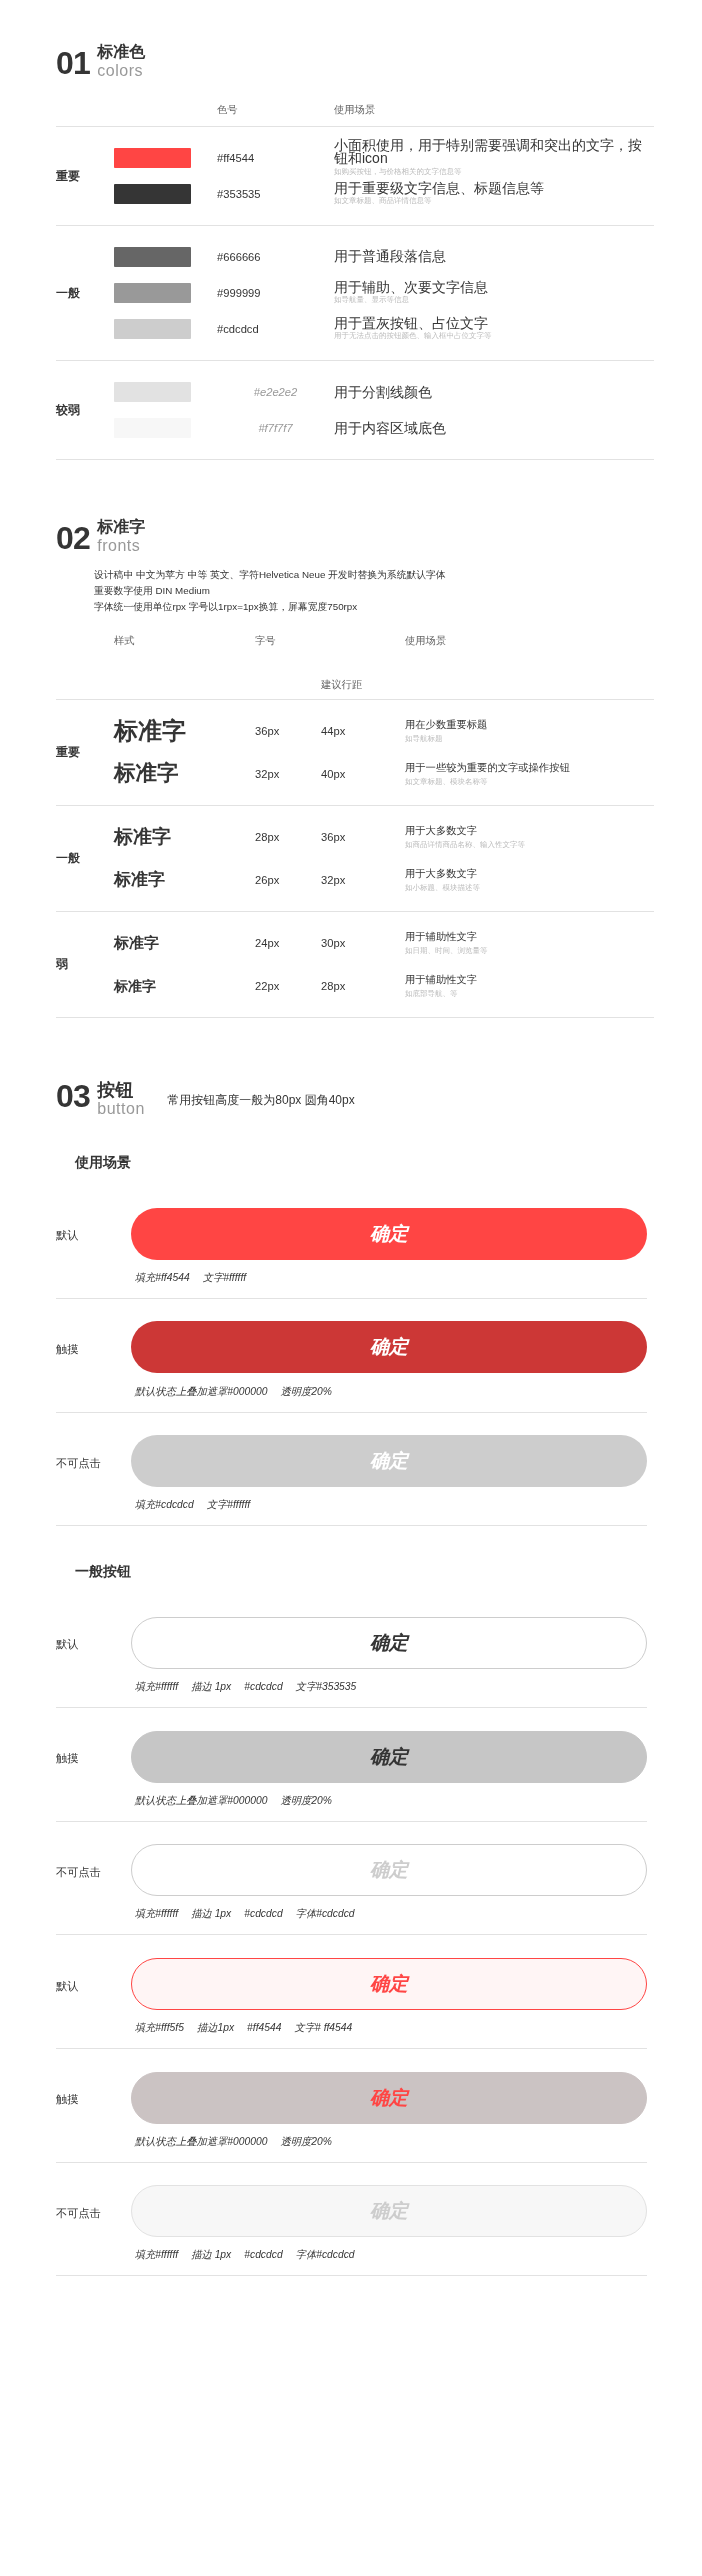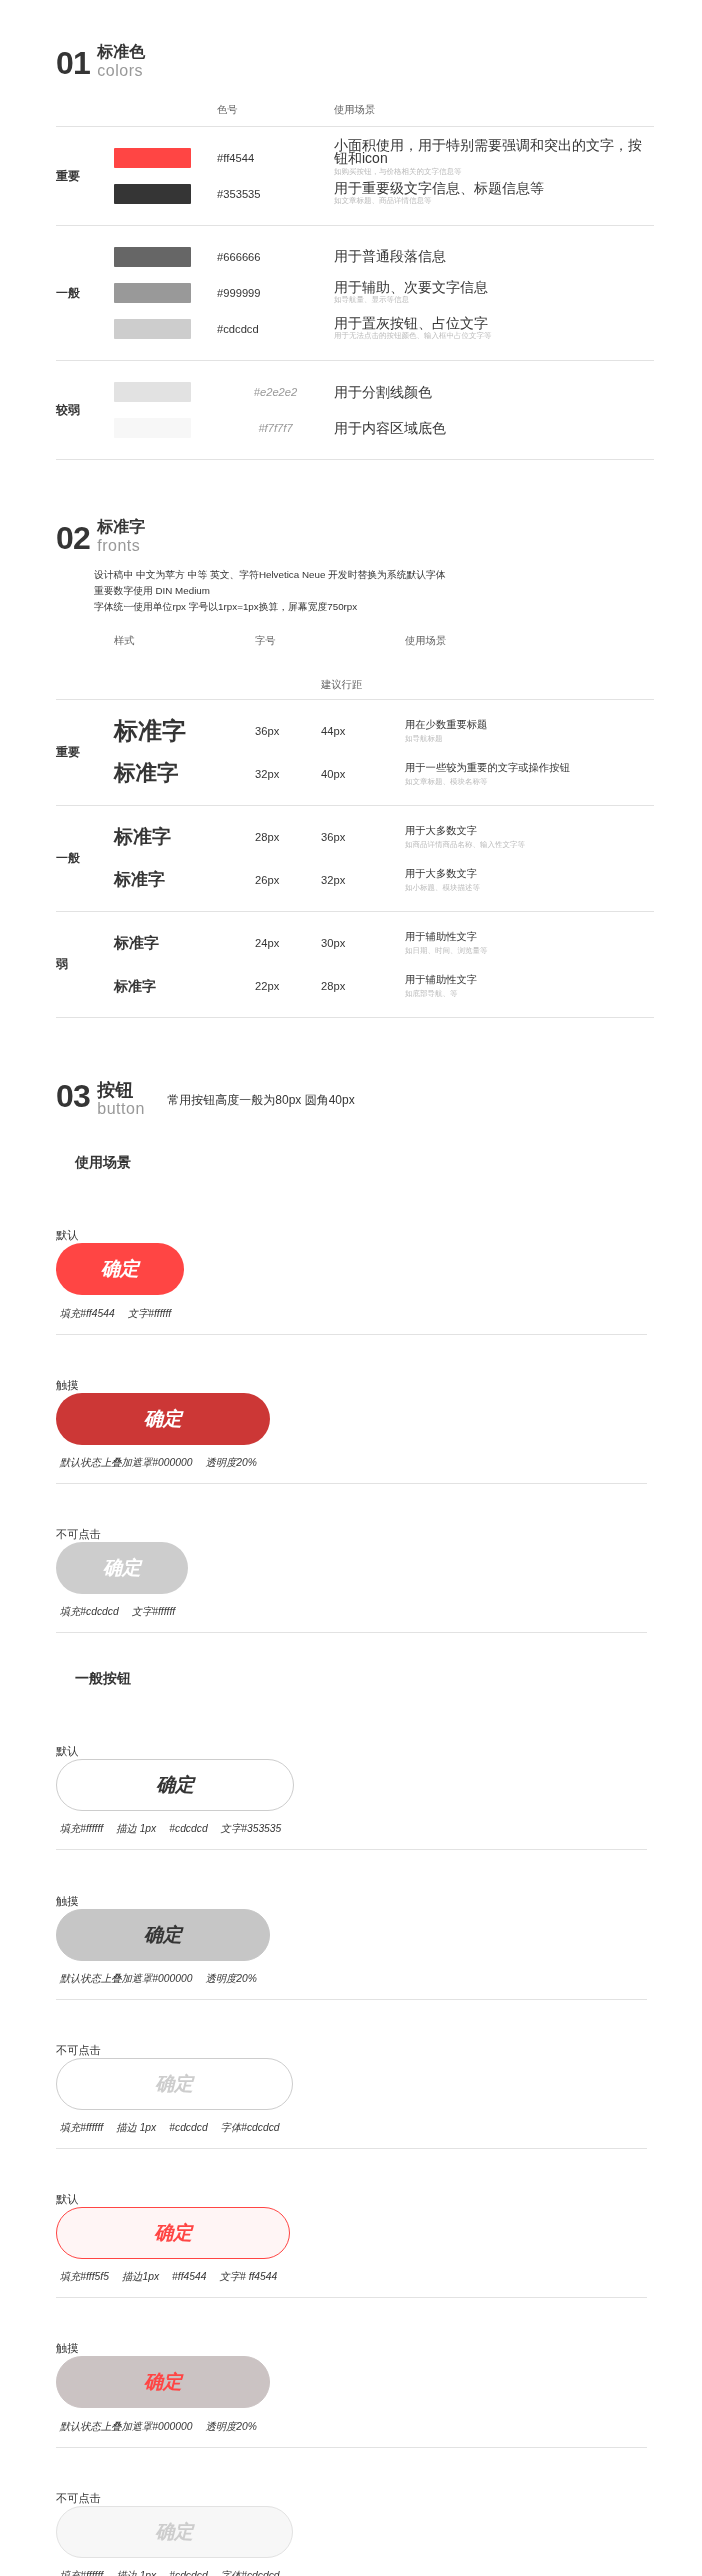--- a/index.html
+++ b/index.html
@@ -129,21 +129,20 @@
     font-size: 14px;
     font-weight: bold;
     color: #353535;
   }
   .btn-block { padding: 0 56px 0 56px; margin-top: 13px; }
   .btn-row {
     display: flex;
     align-items: flex-start;
     border-top: 0.9px solid #e2e2e2;
     padding: 22.5px 0 13px 0;
-    flex-direction: column;
   }
   .btn-row.no-line { border-top: none; }
   .btn-row:last-child { border-bottom: 0.9px solid #e2e2e2; }
   .btn-state {
     width: 75px;
     font-size: 11.2px;
     color: #353535;
     padding-top: 20.6px;
   }
   .btn-area { flex: 1; font-style: italic; }

